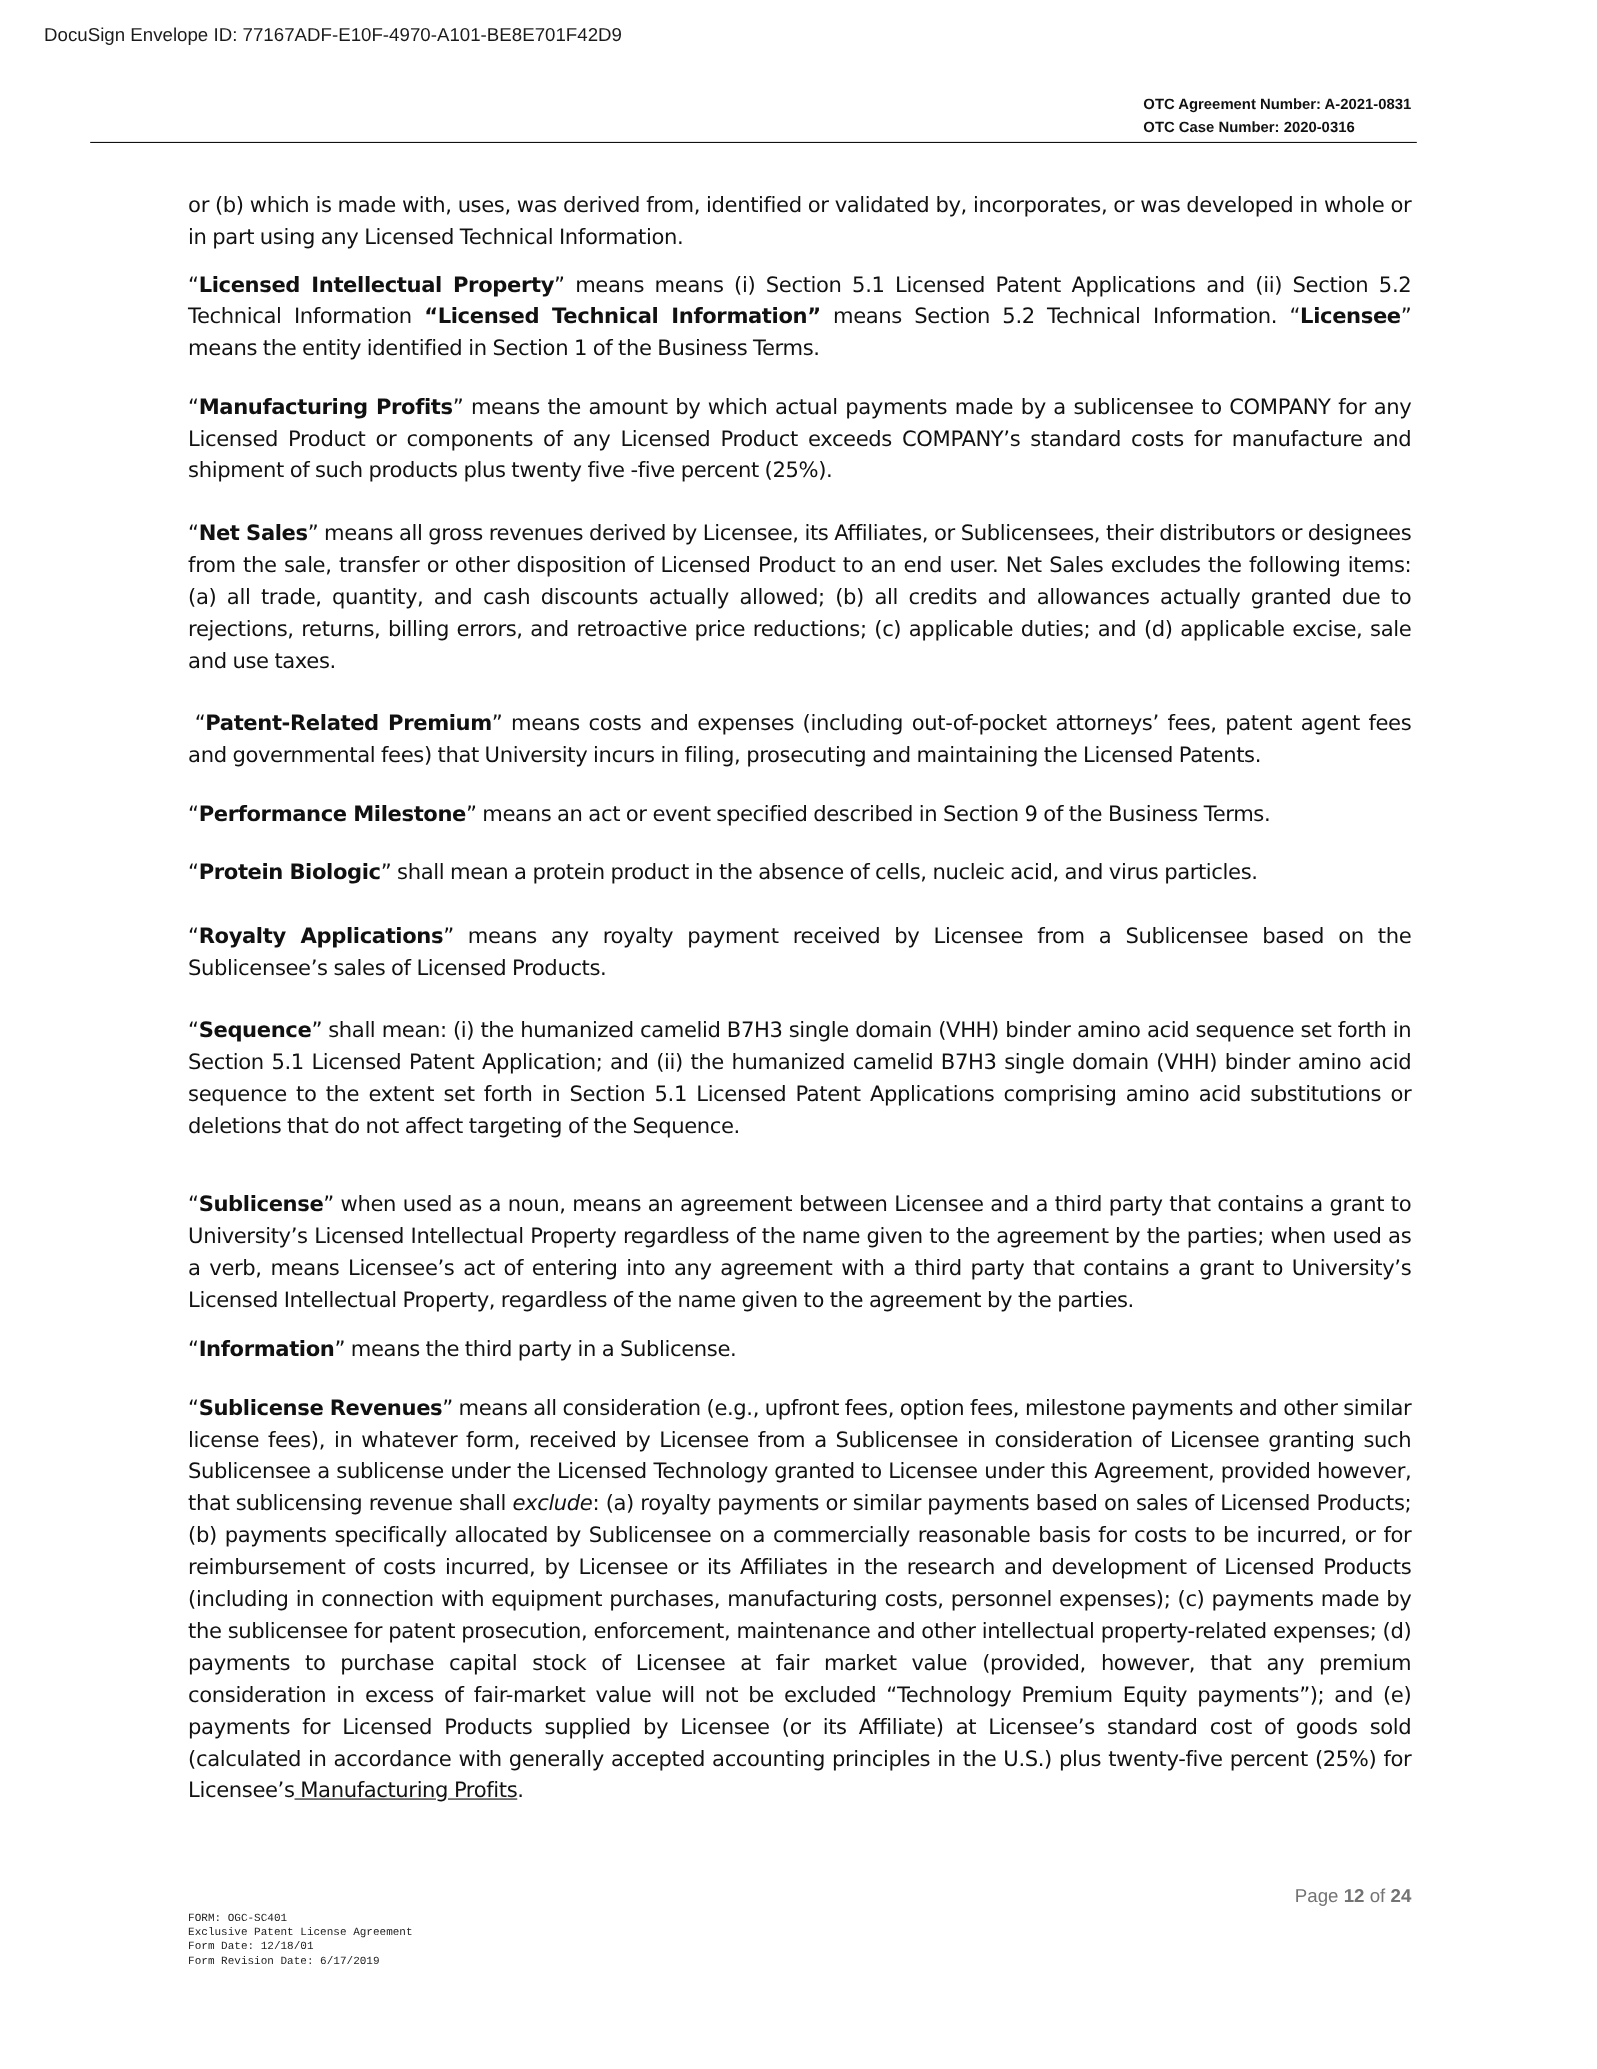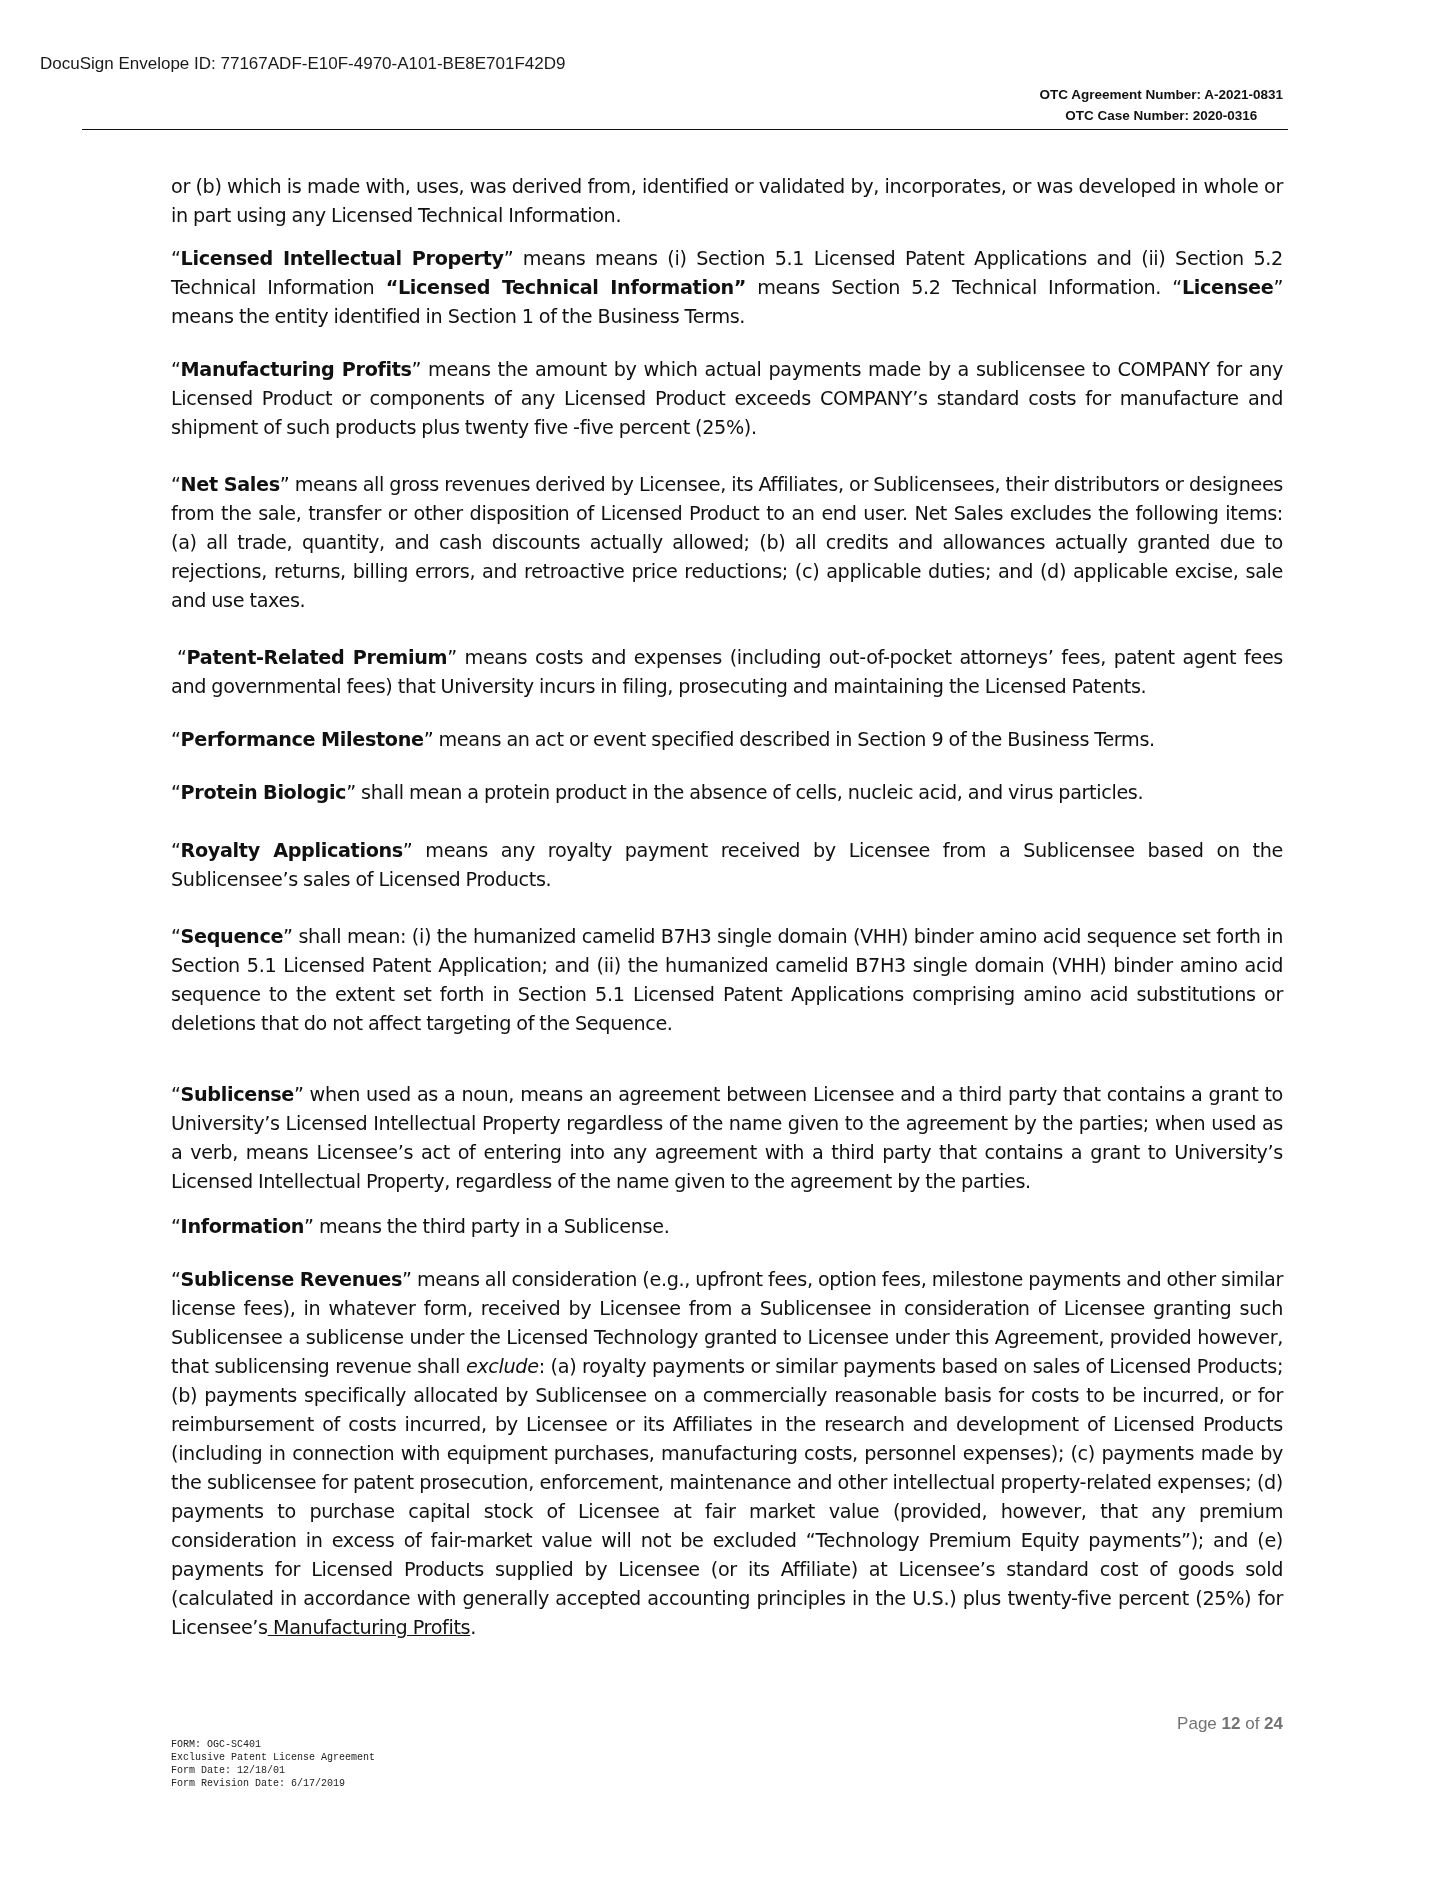--- a/index.html
+++ b/index.html
@@ -1,22 +1,22 @@
 <!DOCTYPE html>
 <html><head>
 <meta charset="utf-8">
 <style>
   html, body { margin: 0; padding: 0; background: #ffffff; }
   body { width: 1452px; height: 1881px; position: relative; overflow: hidden; color: #111; }
   .envelope {
     position: absolute; left: 40px; top: 22px;
-    font-family: "Liberation Sans", sans-serif; font-size: 17px; color: #1a1a1a; margin-top: 32px;
+    font-family: "Liberation Sans", sans-serif; font-size: 17px; color: #1a1a1a;
   }
   .hdr {
-    position: absolute; right: 169px; top: 84px; text-align: center;
+    position: absolute; right: 169px; top: 84px; text-align: left;
     font-family: "Liberation Sans", sans-serif; font-weight: bold; font-size: 13.5px; line-height: 21px;
     color: #111;
   }
   .rule { position: absolute; left: 82px; width: 1206px; top: 129px; height: 0; border-top: 1.5px solid #111; }
   .body {
     position: absolute; left: 171px; width: 1112px; top: 172px;
     font-family: "DejaVu Sans", sans-serif; font-size: 19.2px; line-height: 29px;
     text-align: justify; letter-spacing: -0.35px; word-spacing: -0.5px;
   }
   .body p { margin: 0; }

